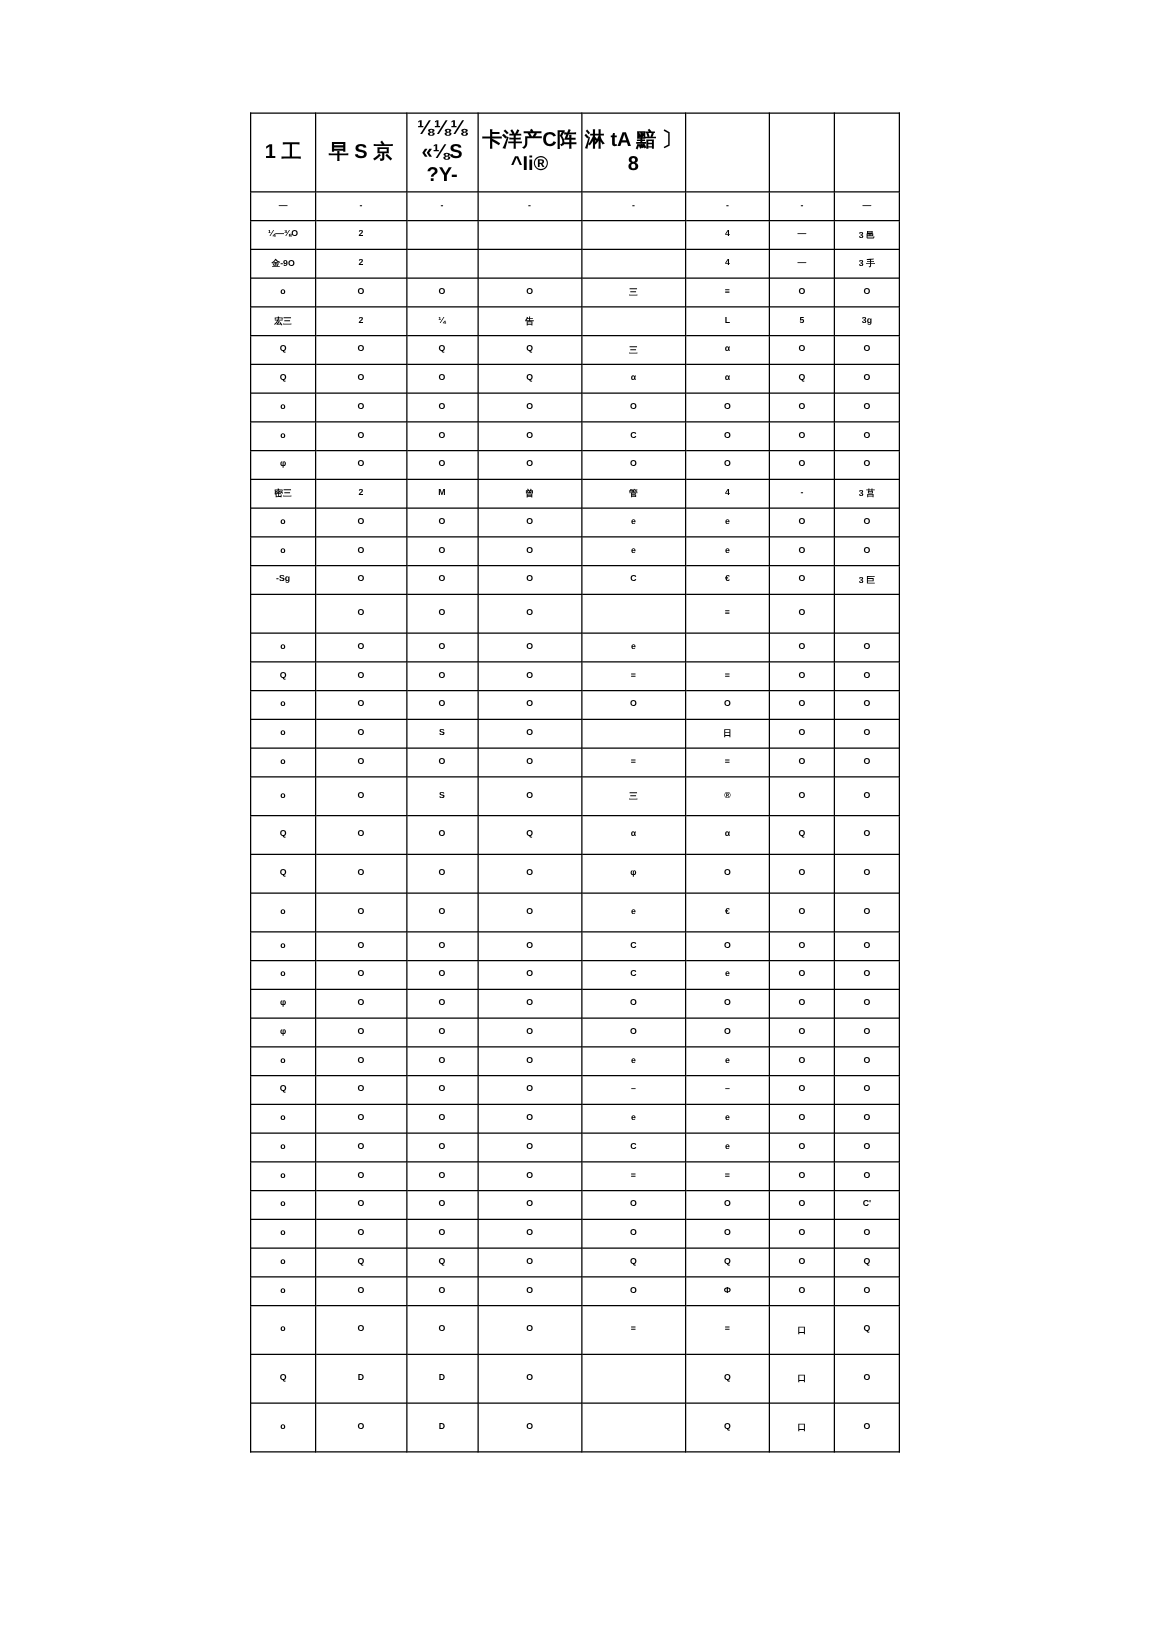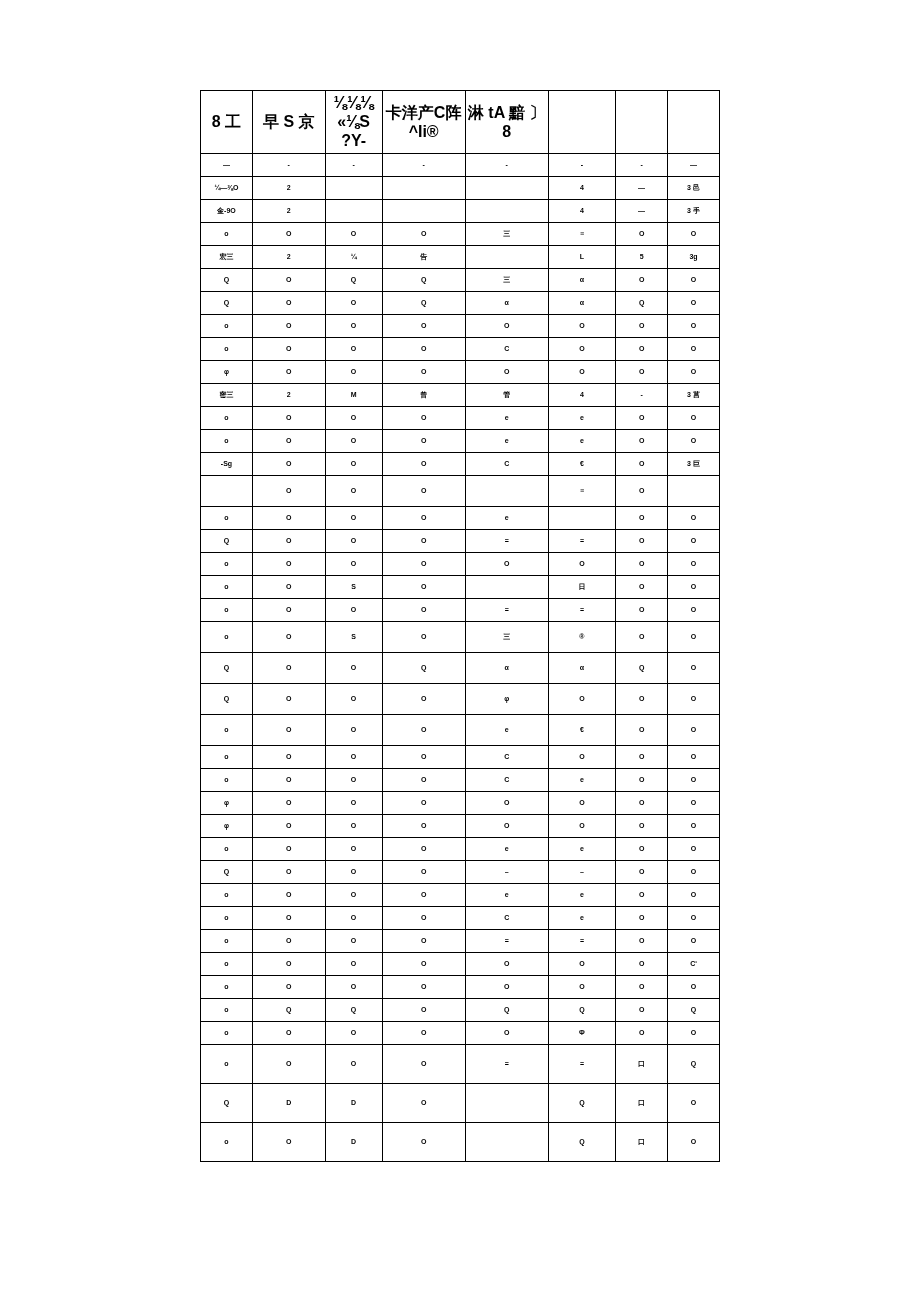--- a/index.html
+++ b/index.html
@@ -54,21 +54,21 @@
         <col class="c1">
         <col class="c2">
         <col class="c3">
       <col class="c4">
         <col class="c5">
         <col class="c6">
         <col class="c7">
     </colgroup>
     <thead>
       <tr id="hdr-row">
-          <th>8 工</th>
+          <th>1 工</th>
           <th>早 S 京</th>
           <th>⅛⅛⅛<br>«⅛S<br>?Y-</th>
           <th>卡洋产C阵^Ii®</th>
           <th>淋 tA 黯 〕8</th>
           <th></th>
           <th></th>
           <th></th>
         </tr>
     </thead>
     <tbody id="tbody">

